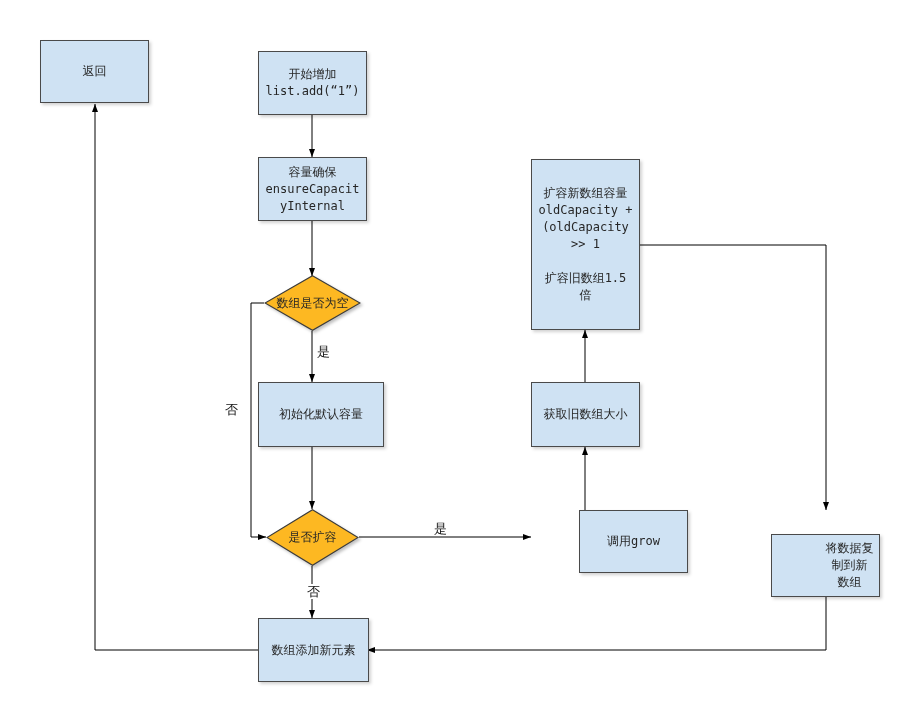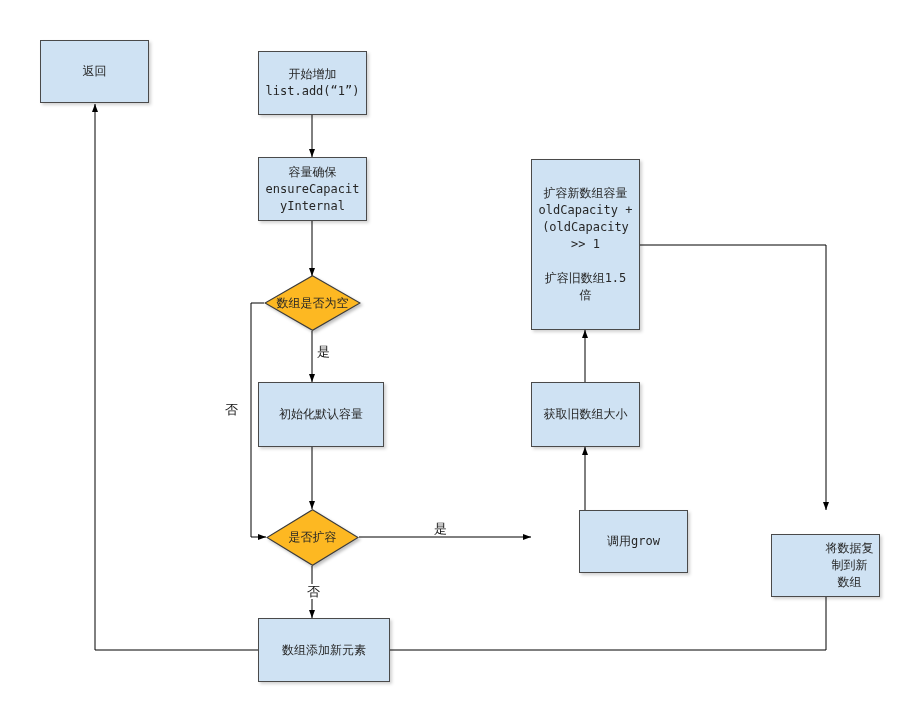--- a/index.html
+++ b/index.html
@@ -69,21 +69,21 @@
 
   <div class="node" style="left:258px;top:40px;width:109px;height:64px;margin-top:11px;">开始增加
 list.add(“1”)</div>
 
   <div class="node" style="left:258px;top:157px;width:109px;height:64px;">容量确保
 ensureCapacit
 yInternal</div>
 
   <div class="node" style="left:258px;top:382px;width:126px;height:65px;">初始化默认容量</div>
 
-  <div class="node" style="left:258px;top:618px;width:132px;height:64px;">数组添加新元素</div>
+  <div class="node" style="left:258px;top:618px;width:111px;height:64px;">数组添加新元素</div>
 
   <div class="node" style="left:531px;top:159px;width:109px;height:171px;">扩容新数组容量
 oldCapacity +
 (oldCapacity
 &gt;&gt; 1
 
 扩容旧数组1.5
 倍</div>
 
   <div class="node" style="left:531px;top:382px;width:109px;height:65px;">获取旧数组大小</div>

